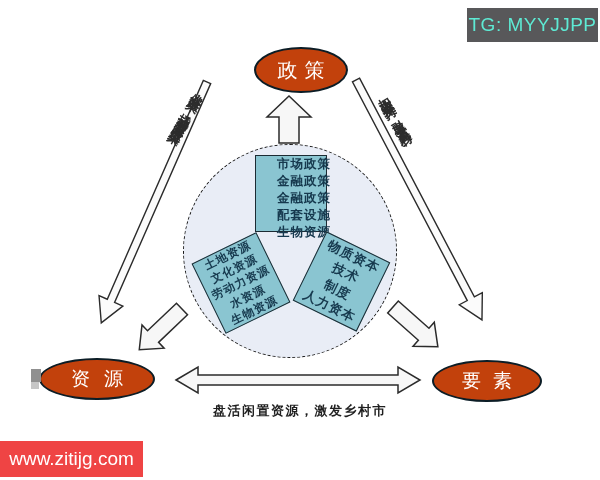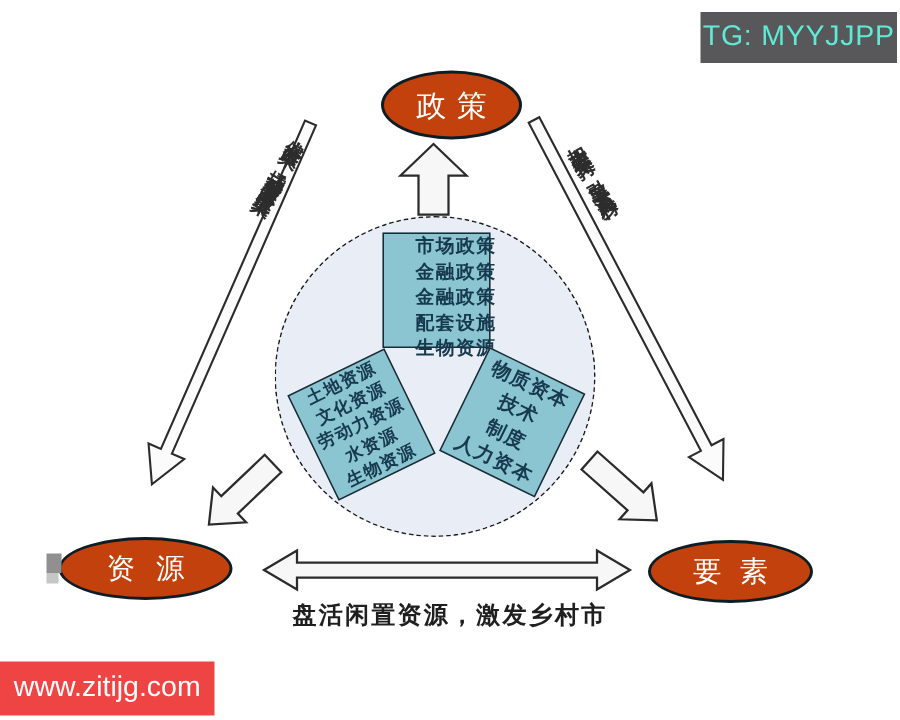--- a/index.html
+++ b/index.html
@@ -42,21 +42,21 @@
   .diag-label{
     position:absolute;writing-mode:vertical-rl;text-orientation:upright;
     color:#2d2d2d;font-size:13px;font-weight:bold;letter-spacing:2px;line-height:20px;
     white-space:nowrap;
   }
   .diag-left{left:133px;top:70px;width:20px;height:244px;transform:rotate(30deg);transform-origin:center;}
   .diag-right{left:424px;top:74px;width:20px;height:232px;transform:rotate(-30deg);transform-origin:center;}
 
   .caption{
     position:absolute;left:170px;top:401px;width:260px;text-align:center;
-    color:#1f1f1f;font-size:16px;font-weight:bold;line-height:19px;letter-spacing:1.5px;
+    color:#1f1f1f;font-size:13px;font-weight:bold;line-height:19px;letter-spacing:1.5px;
   }
   .caption span{display:block;}
 
   .badge{
     position:absolute;left:467px;top:8px;width:131px;height:34px;background:#58585a;
     color:#5eead4;font-family:"Liberation Sans",sans-serif;font-size:19px;
     display:flex;align-items:center;justify-content:center;letter-spacing:0.5px;
   }
   .watermark{
     position:absolute;left:0;top:441px;width:143px;height:36px;background:#ef4444;

